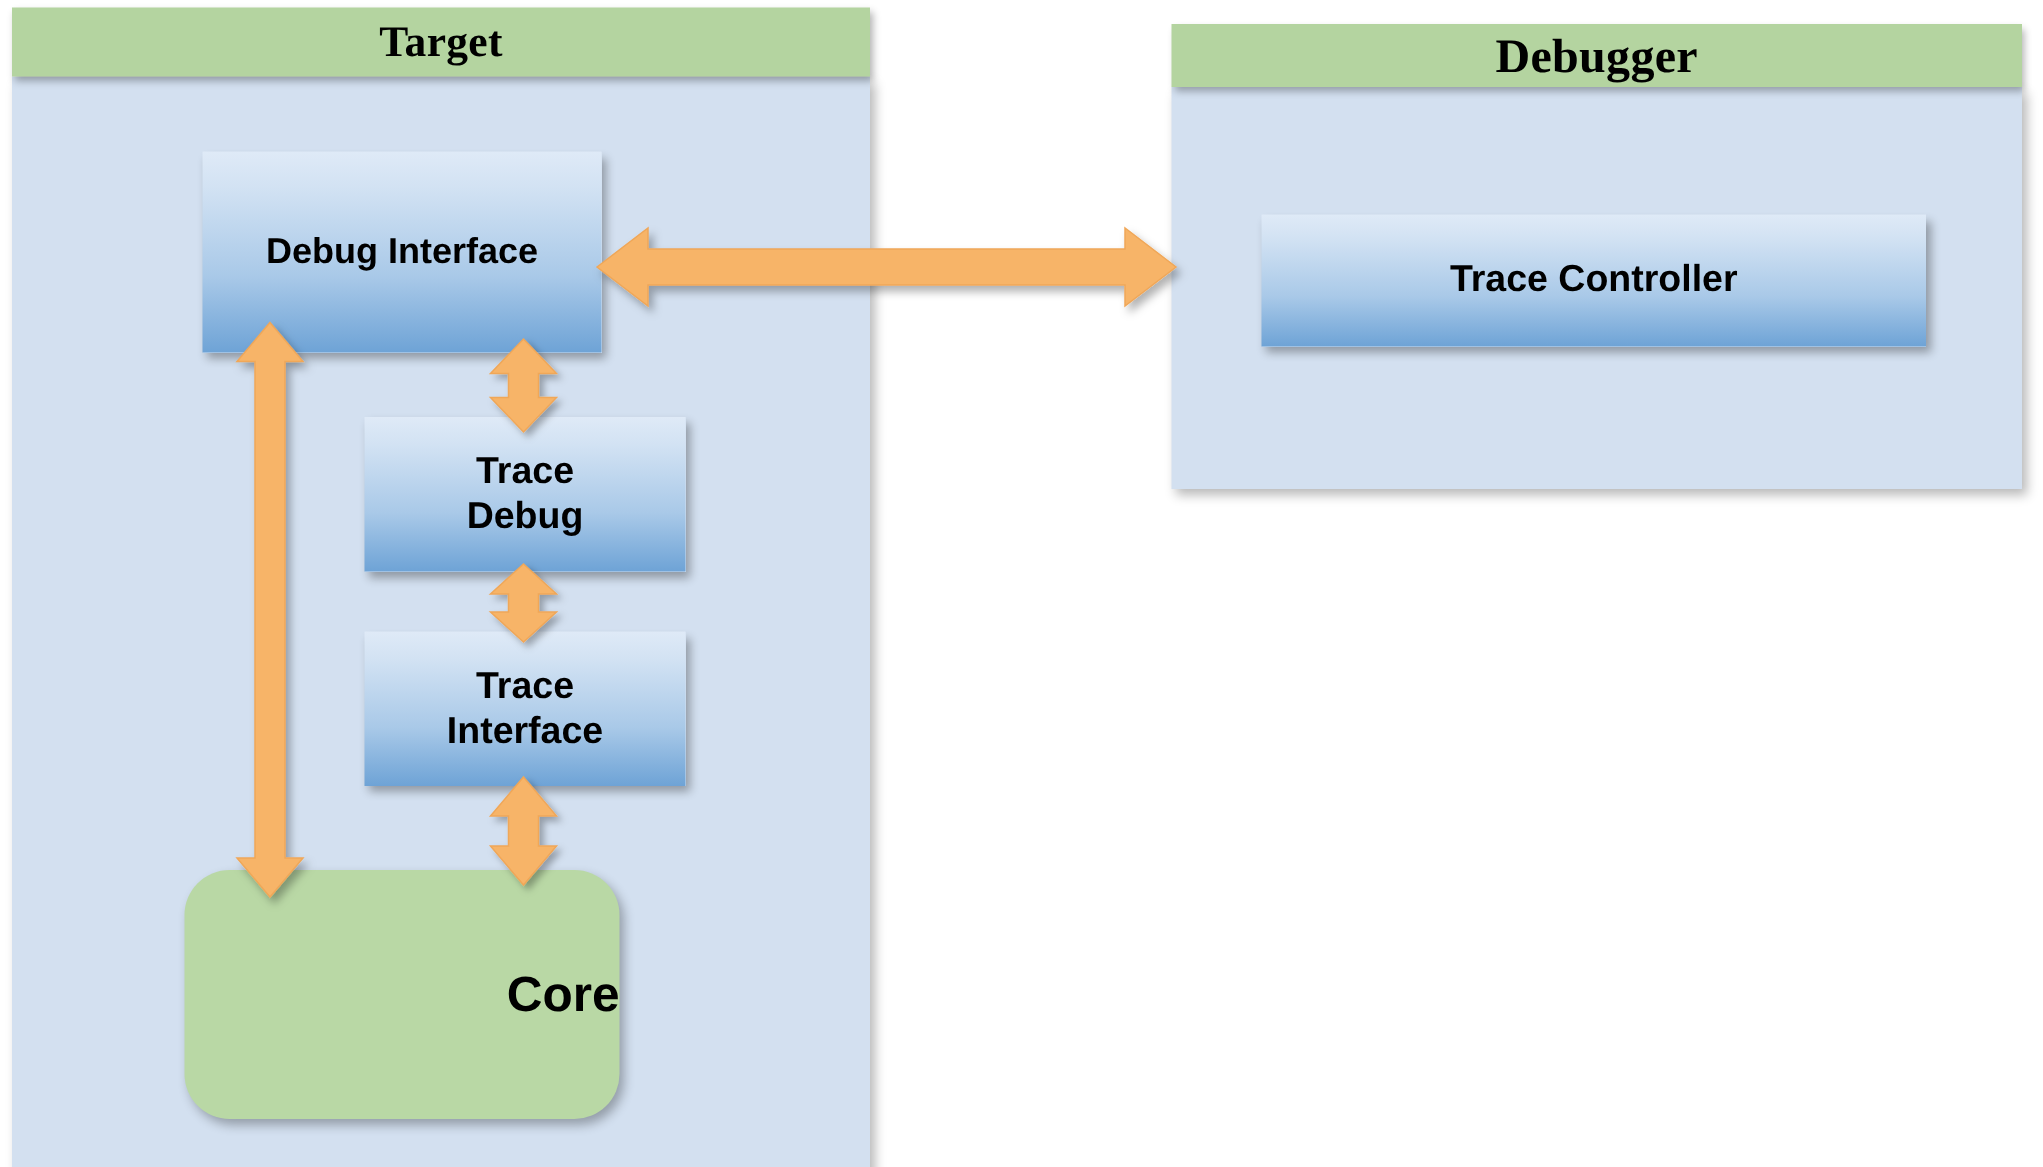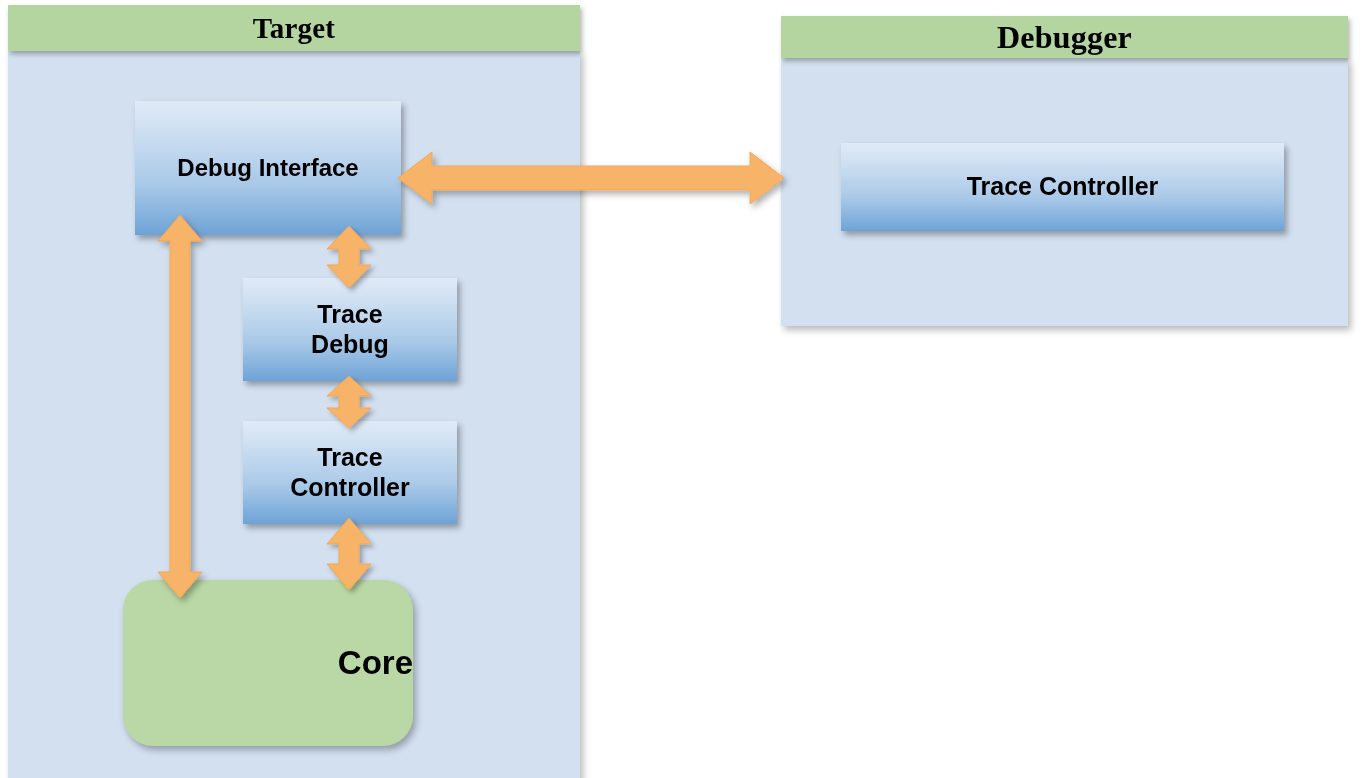--- a/index.html
+++ b/index.html
@@ -155,21 +155,21 @@
   <div class="block" id="trace-memory">
     <span class="block-text">
       <span>Trace</span><br>
       <span>Debug</span>
     </span>
   </div>
 
   <div class="block" id="trace-controller">
     <span class="block-text">
       <span>Trace</span><br>
-      <span>Controller</span>
+      <span>Interface</span>
     </span>
   </div>
 
   <div id="core-block">
     <span class="block-text">Core</span>
   </div>
 
   <div class="block" id="debug-controller">
     <span class="block-text">Trace Controller</span>
   </div>

